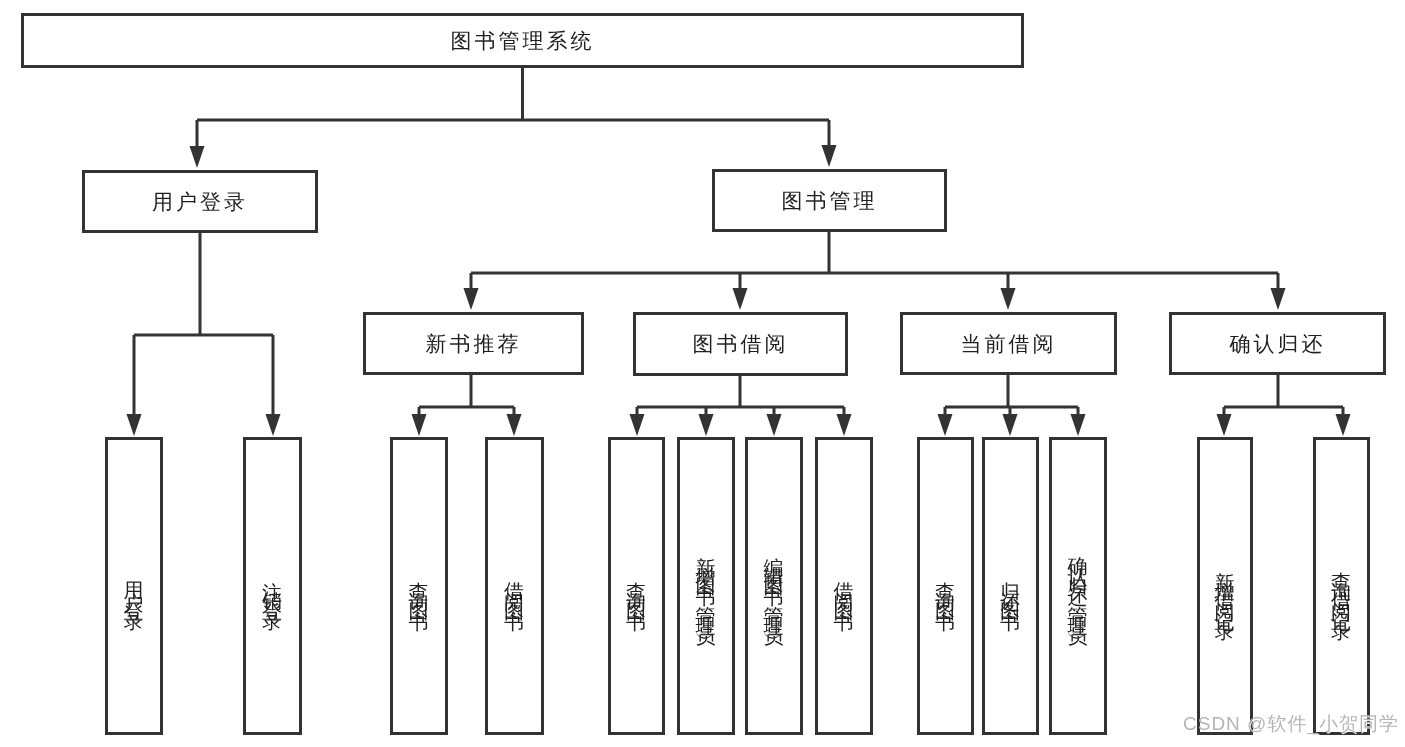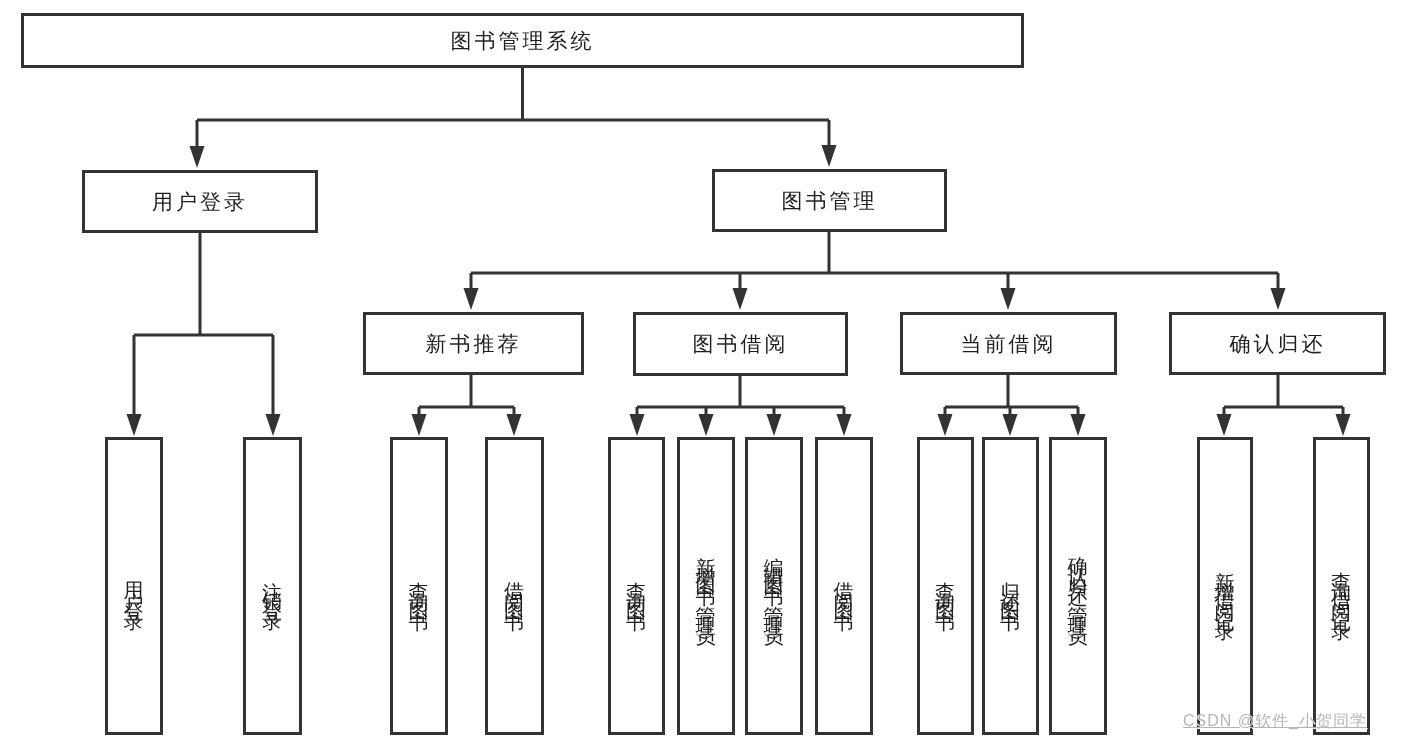--- a/index.html
+++ b/index.html
@@ -58,27 +58,26 @@
     font-size: 20px;
     letter-spacing: 10px;
     line-height: 1;
     color: var(--text);
     white-space: nowrap;
   }
   .watermark {
     position: absolute;
     left: 1183px;
     top: 711px;
-    font-size: 16px;
+    font-size: 19px;
     letter-spacing: 1px;
     color: var(--watermark);
     text-shadow: 1px 1px 0 rgba(255,255,255,0.9);
     white-space: nowrap;
     z-index: 5;
-    text-decoration: underline;
   }
 </style>
 </head>
 <body>
 
 <div class="canvas">
 
   <svg class="connectors" viewBox="0 0 1405 747" xmlns="http://www.w3.org/2000/svg">
 
     <g>

